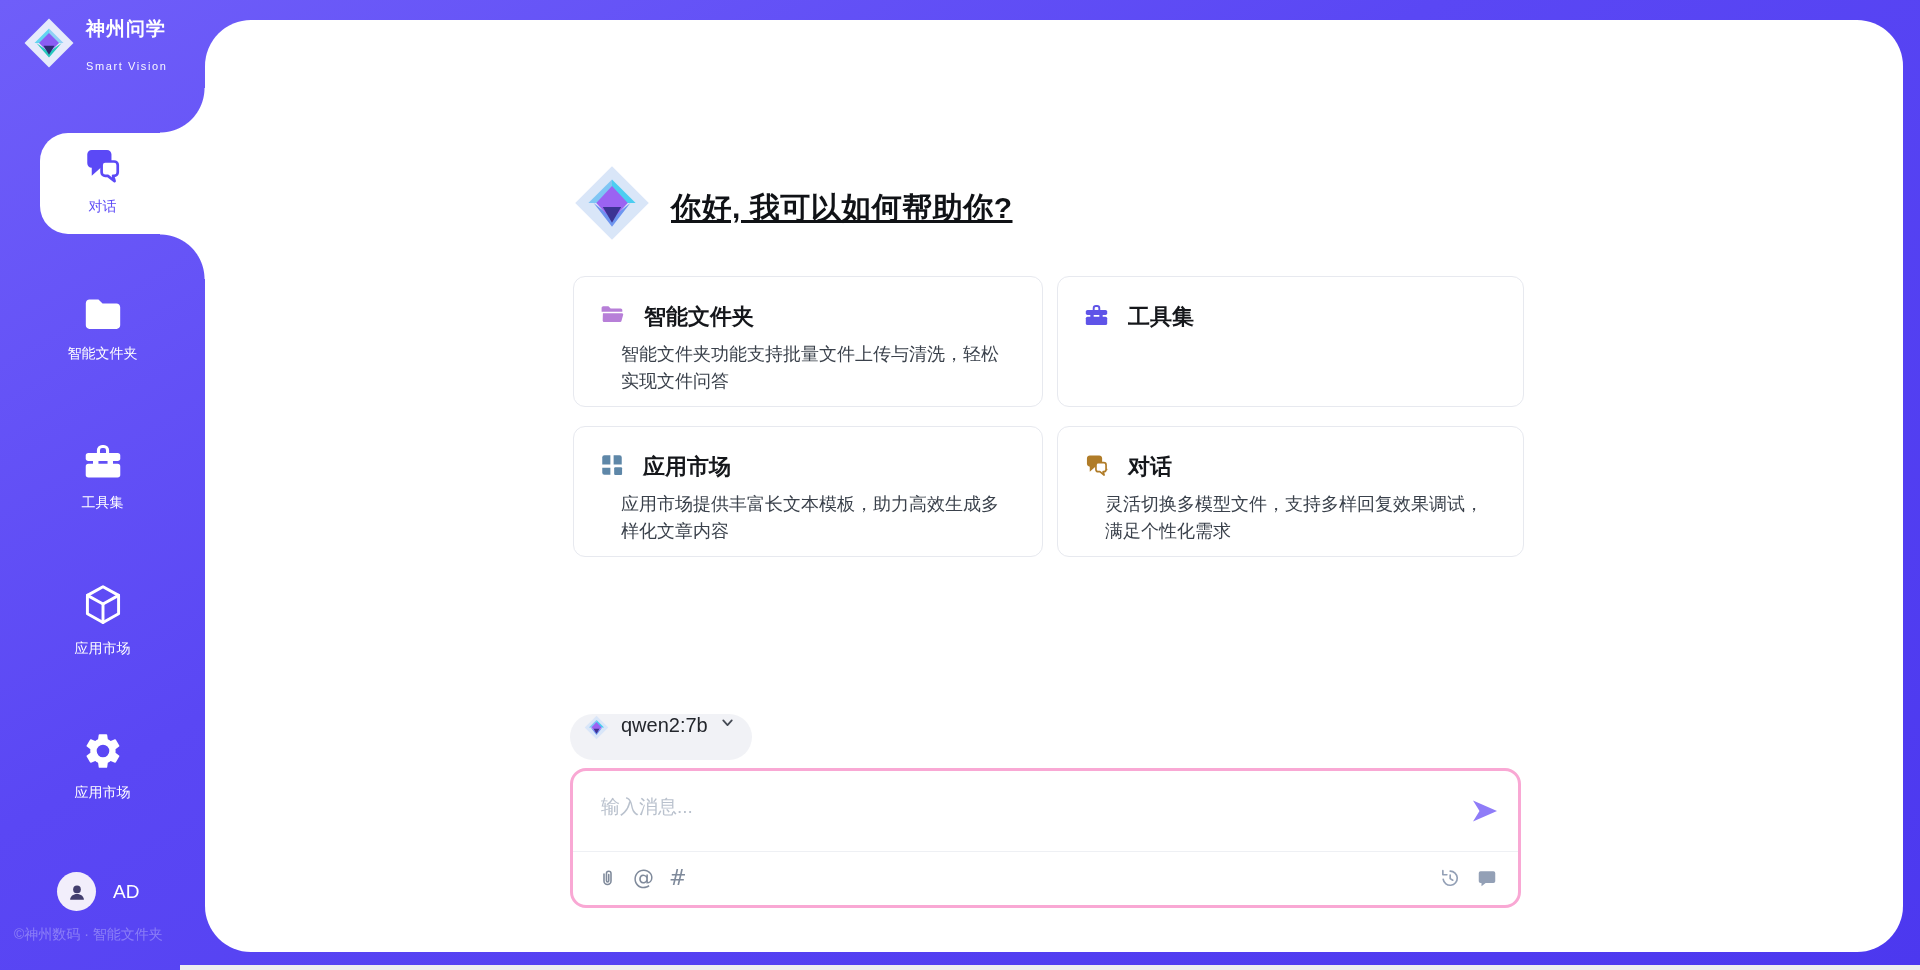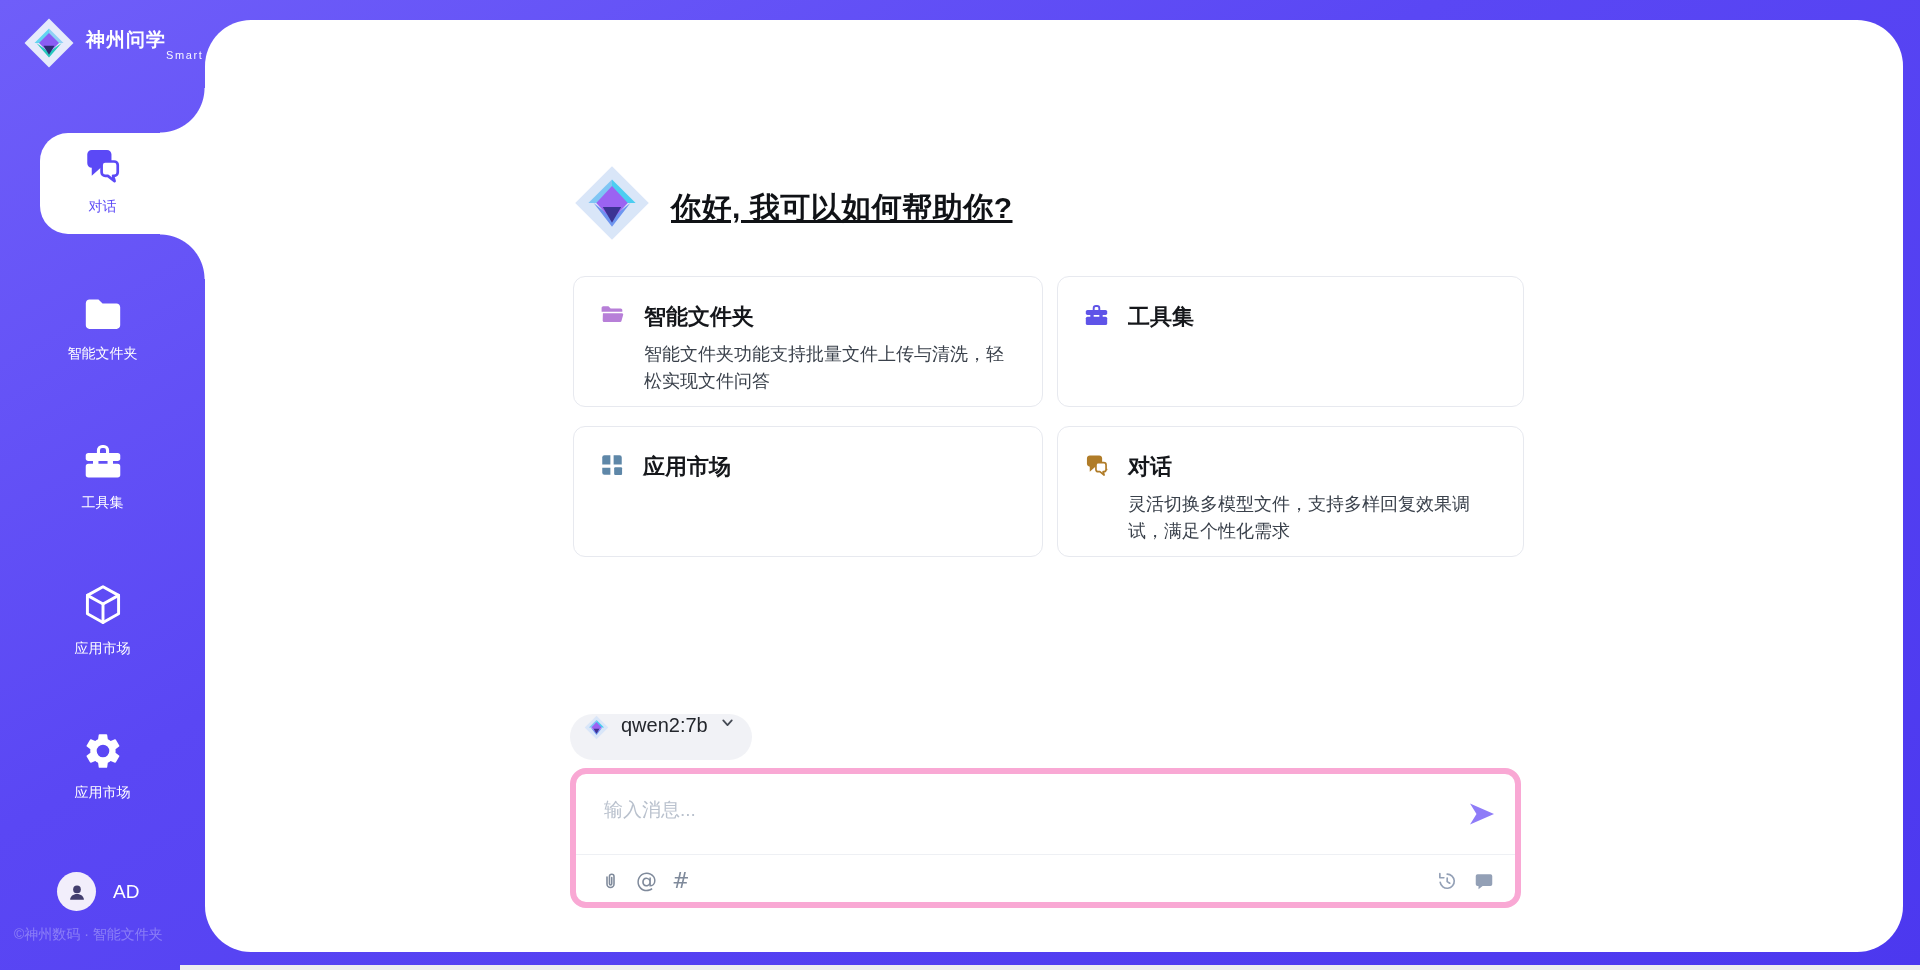--- a/index.html
+++ b/index.html
@@ -17,21 +17,21 @@
   
   .active-tab{
     position:absolute;left:40px;top:133px;width:175px;height:101px;
     background:#ffffff;border-radius:28px 0 0 28px;
   }
   .fillet{position:absolute;width:46px;height:46px;left:160px;}
   .fillet-top{top:88px;background:radial-gradient(circle 45px at 0 0,rgba(0,0,0,0) 0 44px,#ffffff 45px);}
   .fillet-bottom{top:233px;background:radial-gradient(circle 45px at 0 100%,rgba(0,0,0,0) 0 44px,#ffffff 45px);}
   
   .brand{position:absolute;left:20px;top:14px;display:flex;align-items:center;gap:8px;}
-  .brand-text{display:flex;flex-direction:row;line-height:1.15;}
+  .brand-text{display:flex;flex-direction:column;line-height:1.15;}
   .brand-name{color:#fff;font-size:19px;font-weight:700;letter-spacing:1px;}
   .brand-sub{color:#fff;font-size:11px;letter-spacing:1.6px;margin-top:20px;opacity:.95;}
   .nav-item{
     position:absolute;left:0;width:205px;display:flex;flex-direction:column;
     align-items:center;gap:9px;color:#ffffff;font-size:14px;cursor:pointer;
   }
   .nav-item.active{color:#5b49f6;}
   .nav-1{top:146px;}
   .nav-2{top:295px;}
   .nav-3{top:442px;}
@@ -46,36 +46,36 @@
   .hero-logo{position:absolute;left:570px;top:161px;}
   .hero-title{position:absolute;left:671px;top:188px;font-size:30px;font-weight:700;color:#101216;letter-spacing:.5px;text-decoration:underline;}
   
   .cards{position:absolute;left:573px;top:276px;display:grid;grid-template-columns:470px 467px;column-gap:14px;row-gap:19px;}
   .card{
     height:131px;background:#fff;border:1px solid #e7e9ef;border-radius:12px;
     box-sizing:border-box;padding:25px 26px 0 25px;cursor:pointer;
   }
   .card-head{display:flex;align-items:center;gap:18px;}
   .card-title{font-size:22px;font-weight:700;color:#15171b;}
-  .card-desc{margin:9px 0 0 45px;font-size:18px;line-height:1.5;color:#3a414b;}
+  .card-desc{margin:9px 0 0 22px;font-size:18px;line-height:1.5;color:#3a414b;}
   .icon-folder-open{color:#b77fd8;}
   .icon-toolbox-card{color:#5f54e8;}
   .icon-grid{color:#5e87a8;}
   .icon-chat-card{color:#b07c28;}
   
   .model-pill{
     position:absolute;left:570px;top:714px;height:46px;border-radius:23px;
     background:#f1f2f6;display:flex;gap:11px;
     padding:0 16px 0 13px;box-sizing:border-box;cursor:pointer;
   }
   .model-name{font-size:20px;color:#23262c;}
   
   .composer{
     position:absolute;left:570px;top:768px;width:951px;height:140px;
-    background:#fff;border:6px solid #f9a8d4;border-radius:16px;box-sizing:border-box;
+    background:#fff;border:3px solid #f9a8d4;border-radius:16px;box-sizing:border-box;
   }
   .composer-input{
     position:absolute;left:26px;top:14px;width:840px;height:42px;border:0;outline:0;
     font-size:19px;color:#333;background:transparent;font-family:inherit;
   }
   .composer-input::placeholder{color:#b9c1cd;}
   .send-btn{position:absolute;right:16px;top:24px;width:34px;height:34px;border:0;background:transparent;padding:0;cursor:pointer;}
   .composer-divider{position:absolute;left:0;right:0;top:80px;border-top:1px solid #eef0f4;}
   .composer-tools{position:absolute;left:24px;top:95px;display:flex;align-items:center;gap:15px;color:#7f8a9b;}
   .composer-right{position:absolute;right:20px;top:96px;display:flex;align-items:center;gap:15px;color:#93a0b6;}
@@ -227,20 +227,21 @@
         <span class="icon-grid">
           <svg width="26" height="26" viewBox="0 0 24 24">
             <path d="M3,5 a2,2 0 0 1 2,-2 h5.5 v8.5 H3 z" fill="currentColor"></path>
             <path d="M13.5,3 H19 a2,2 0 0 1 2,2 v6.5 h-7.5 z" fill="currentColor"></path>
             <path d="M3,14.5 h7.5 V21 H5 a2,2 0 0 1 -2,-2 z" fill="currentColor"></path>
             <rect x="14" y="14" width="7.3" height="7.3" rx="1" fill="currentColor"></rect>
           </svg>
         </span>
         <span class="card-title">应用市场</span>
       </div>
+      <div class="card-desc">应用市场提供丰富长文本模板，助力高效生成多样化文章内容</div>
     </div>
 
     <div class="card">
       <div class="card-head">
         <span class="icon-chat-card">
           <svg width="27" height="25" viewBox="0 0 48 44">
             <path d="M12,4 C9.2,4 7,6.2 7,9 v10 c0,2.8 2.2,5 5,5 v9 l10,-9 h7 c2.8,0 5,-2.2 5,-5 V9 c0,-2.8 -2.2,-5 -5,-5 z" fill="currentColor"></path>
             <path d="M27,17 h10 c2.2,0 4,1.8 4,4 v8 c2.2,0 0,0 0,0 c0,2.2 -1.8,4 -4,4 h-1.2 l1.7,6 -7.5,-6 H27 c-2.2,0 -4,-1.8 -4,-4 v-8 c0,-2.2 1.8,-4 4,-4 z" fill="#ffffff" stroke="currentColor" stroke-width="3" stroke-linejoin="round"></path>
           </svg>
         </span>

